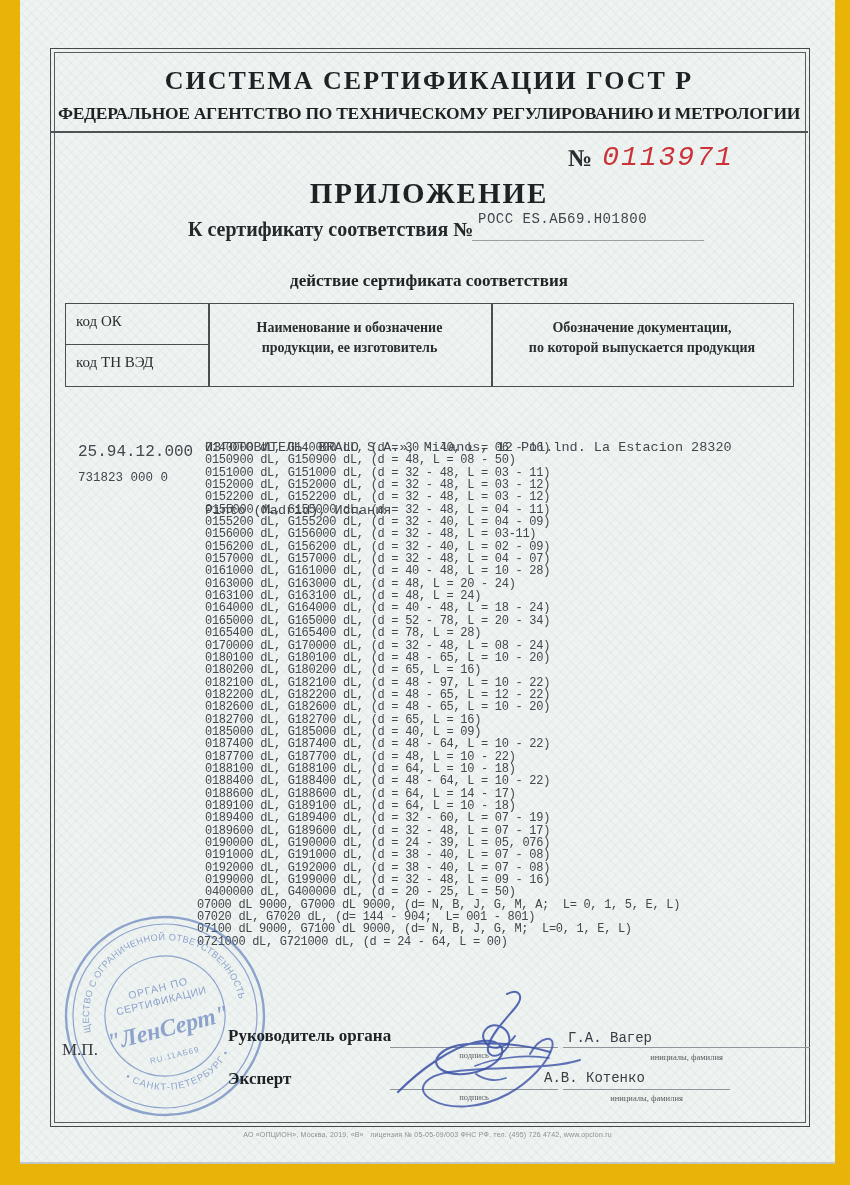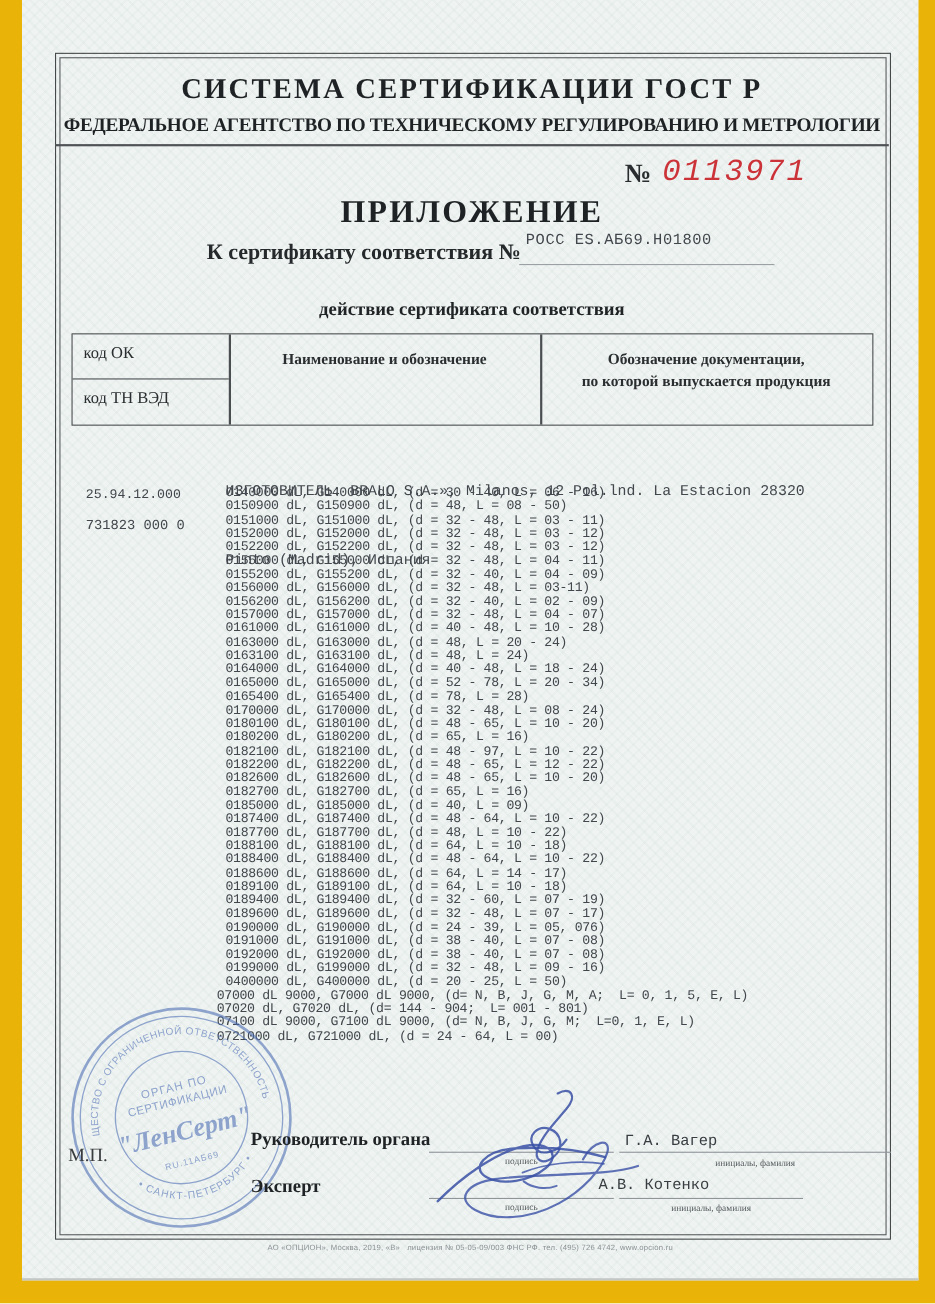--- a/index.html
+++ b/index.html
@@ -42,21 +42,21 @@
   .tbl .h1{position:absolute;left:0;top:40px;width:142px;height:1.3px;background:#4b4e51;}
   .cell-kod-ok{position:absolute;left:10px;top:9px;font-size:15px;color:#2b2e30;}
   .cell-kod-tnved{position:absolute;left:10px;top:50px;font-size:15px;color:#2b2e30;}
   .cell-col2{position:absolute;left:142px;top:14px;width:283px;text-align:center;
              font-size:14px;font-weight:bold;line-height:20px;color:#2b2e30;}
   .cell-col3{position:absolute;left:425px;top:14px;width:302px;text-align:center;
              font-size:14px;font-weight:bold;line-height:20px;color:#2b2e30;}
 
   .mono{font-family:"Liberation Mono","DejaVu Sans Mono",monospace;color:#42474d;}
   .manufacturer{position:absolute;left:185px;top:395px;font-size:13.5px;line-height:21px;white-space:pre;}
-  .code-ok{position:absolute;left:58px;top:443px;font-size:12px;white-space:pre;}
+  .code-ok{position:absolute;left:58px;top:443px;font-size:16px;white-space:pre;}
   .code-tnved{position:absolute;left:58px;top:471px;font-size:12.5px;white-space:pre;}
 
   .product-list{position:absolute;left:185px;top:442px;font-size:12px;line-height:12.35px;
                 letter-spacing:-0.3px;white-space:pre;}
   .product-list div{height:12.35px;}
   .product-list div:nth-child(n+38){margin-left:-8px;}
 
   
   .mp{position:absolute;left:42px;top:1040px;font-size:17px;color:#3a3d40;}
   .sig-label1{position:absolute;left:208px;top:1026px;font-size:17px;font-weight:bold;color:#202325;}
@@ -113,20 +113,21 @@
     <div class="t-center subtitle2">действие сертификата соответствия</div>
 
     <div class="tbl">
       <div class="v1"></div>
       <div class="v2"></div>
       <div class="h1"></div>
       <div class="cell-kod-ok">код ОК</div>
       <div class="cell-kod-tnved">код ТН ВЭД</div>
       <div class="cell-col2">
         <div>Наименование и обозначение</div>
+        <div>продукции, ее изготовитель</div>
       </div>
       <div class="cell-col3">
         <div>Обозначение документации,</div>
         <div>по которой выпускается продукция</div>
       </div>
     </div>
 
     <div class="manufacturer mono">
       <div>ИЗГОТОВИТЕЛЬ: BRALO S.A.», Milanos, 12 Pol.lnd. La Estacion 28320</div>
       <div>Pinto (Madrid), Испания</div>

